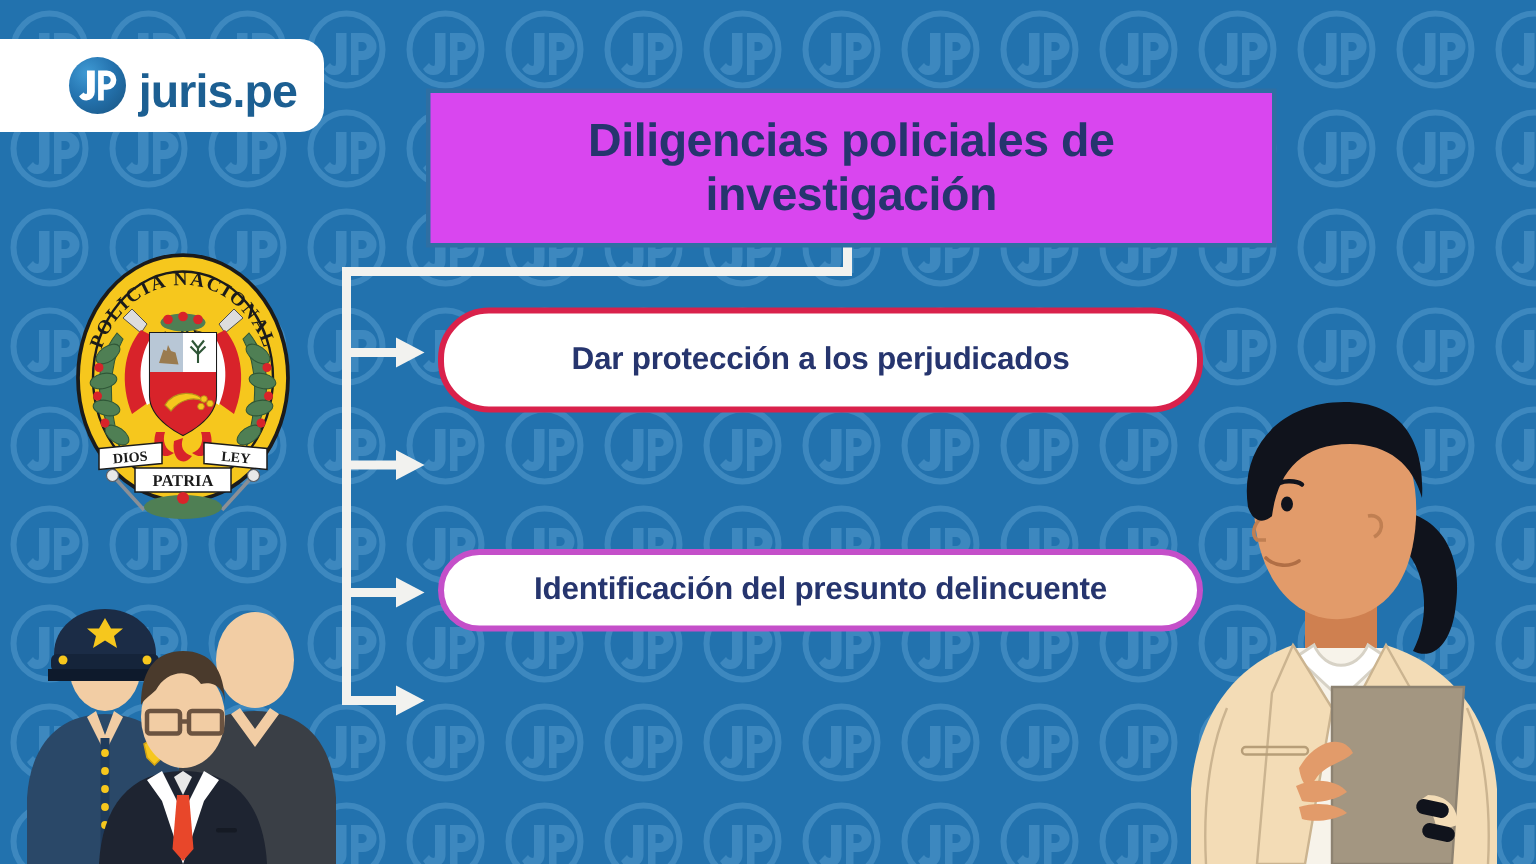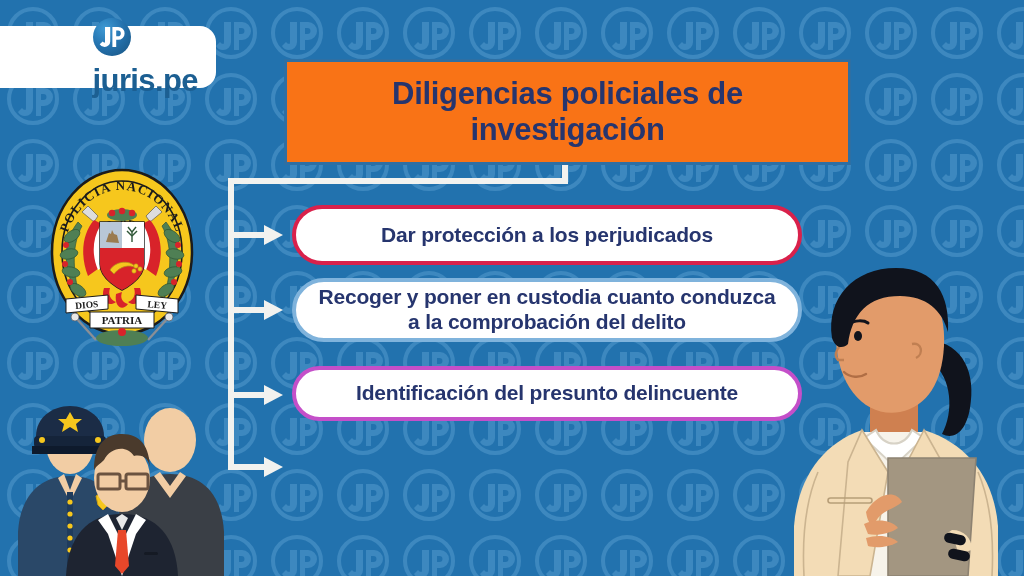--- a/index.html
+++ b/index.html
@@ -38,23 +38,22 @@
     border-radius: 16px;
     z-index: 6;
     display: flex;
     align-items: center;
     justify-content: flex-end;
     padding-right: 18px;
     box-sizing: border-box;
   }
   #logo-inner {
     display: flex;
-    align-items: flex-start;
+    align-items: flex-end;
     gap: 9px;
-    flex-direction: column;
   }
   .logo-mark {
     width: 38px;
     height: 38px;
     border-radius: 50%;
     background: radial-gradient(circle at 32% 28%, #3f9ad4 0%, #2574b0 45%, #17527f 100%);
     position: relative;
     flex: none;
   }
   .logo-text {
@@ -65,21 +64,21 @@
     line-height: 1;
   }
 
   
   #title-card {
     position: absolute;
     left: 287px;
     top: 62px;
     width: 561px;
     height: 100px;
-    background: #f97316;
+    background: #d946ef;
     z-index: 5;
     display: flex;
     align-items: center;
     justify-content: center;
     box-shadow: 0 0 0 3px #2e6fa3;
   }
   #title-text {
     color: #26356e;
     font-size: 31px;
     font-weight: bold;
@@ -113,21 +112,21 @@
   }
   .item-text {
     color: #26356e;
     font-size: 21px;
     font-weight: bold;
     text-align: center;
     line-height: 1.18;
     letter-spacing: -0.2px;
     padding: 0 20px;
   }
-  #item-0 { top: 205px; height: 60px; border-color: #d9214b; }
+  #item-0 { top: 205px; height: 70px; border-color: #d9214b; }
   #item-1 { top: 278px; height: 64px; border-color: #7fb3dc; }
   #item-2 { top: 366px; height: 55px; border-color: #c44fc9; }
   #item-3 { top: 440px; height: 58px; border-color: #f2c230; }
 
   
   #emblem   { position: absolute; left: 42px;  top: 160px; width: 160px; height: 190px; z-index: 3; }
   #officers { position: absolute; left: 18px;  top: 392px; width: 215px; height: 184px; z-index: 3; }
   #woman    { position: absolute; left: 792px; top: 262px; width: 232px; height: 314px; z-index: 3; }
 </style>
 </head>
@@ -374,20 +373,17 @@
     </div>
   </div>
 
   <div id="title-card">
     <div id="title-text">Diligencias policiales de investigación</div>
   </div>
 
   <div class="item-box" id="item-0" style="border-color: rgb(217, 33, 75);">
     <span class="item-text">Dar protección a los perjudicados</span>
   </div>
-  <div class="item-box" id="item-1" style="border-color: rgb(127, 179, 220);">
-    <span class="item-text">Recoger y poner en custodia cuanto conduzca a la comprobación del delito</span>
-  </div>
   <div class="item-box" id="item-2" style="border-color: rgb(196, 79, 201);">
     <span class="item-text">Identificación del presunto delincuente</span>
   </div>
 
 </div>
 
 </body></html>

